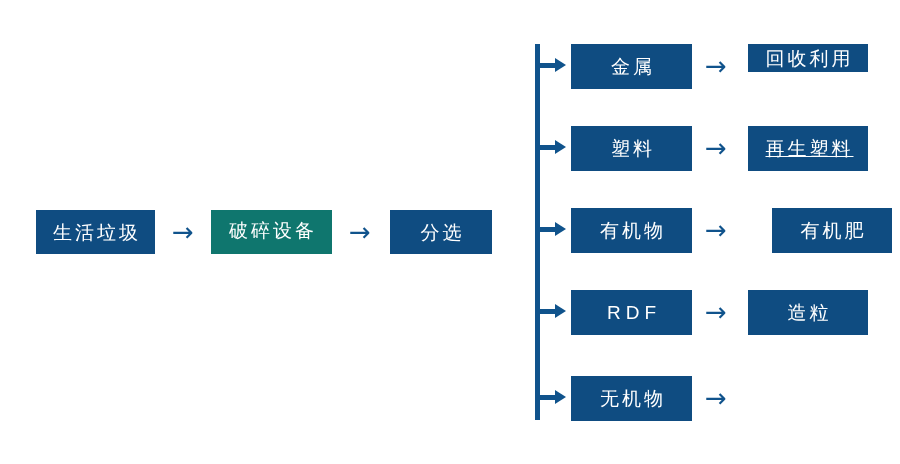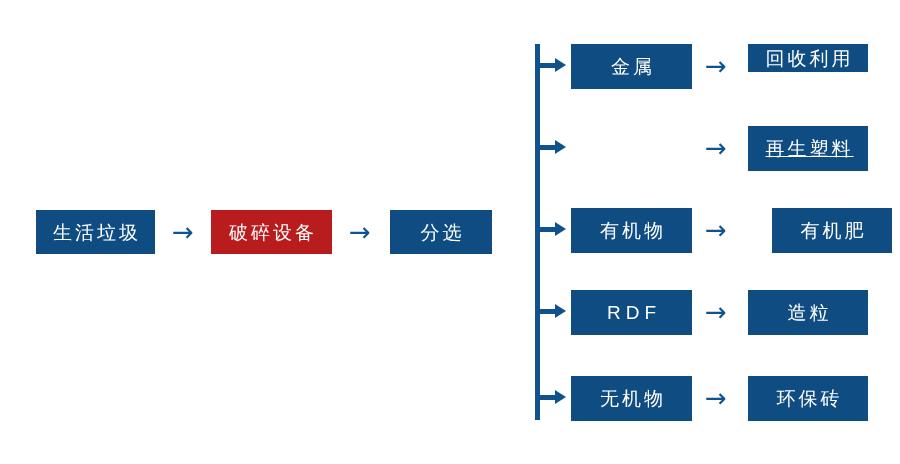--- a/index.html
+++ b/index.html
@@ -31,21 +31,21 @@
     justify-content: center;
     color: #ffffff;
     font-size: 19px;
     letter-spacing: 3px;
     text-indent: 3px;
     line-height: 1;
     white-space: nowrap;
     box-sizing: border-box;
   }
   .node.blue { background: #0F4C81; }
-  .node.red  { background: #b91c1c; }
+  .node.red  { background: #0f766e; font-family: Liberation Mono, monospace; }
   .node.latin { letter-spacing: 5px; text-indent: 5px; font-size: 19px; }
 
   
   .arrow {
     position: absolute;
     color: #10538C;
     font-size: 26px;
     line-height: 1;
     display: flex;
     align-items: center;
@@ -94,20 +94,21 @@
 
   <div class="node blue" style="left:571px; top:44px; width:121px; height:45px;">金属</div>
 
   <div class="arrow" style="left:700px; top:53px; width:32px; height:26px;">→</div>
 
   <div class="node blue" style="left:748px; top:44px; width:120px; height:28px;">回收利用</div>
 
   <div class="branch-line" style="left:535px; top:145px; width:22px; height:5px;"></div>
   <div class="branch-head" style="left:555px; top:140px;"></div>
 
+  <div class="node blue" style="left:571px; top:126px; width:121px; height:45px;">塑料</div>
 
   <div class="arrow" style="left:700px; top:135px; width:32px; height:26px;">→</div>
 
   <div class="node blue" style="left:748px; top:126px; width:120px; height:45px;text-decoration:underline;">再生塑料</div>
 
   <div class="branch-line" style="left:535px; top:227px; width:22px; height:5px;"></div>
   <div class="branch-head" style="left:555px; top:222px;"></div>
 
   <div class="node blue" style="left:571px; top:208px; width:121px; height:45px;">有机物</div>
 
@@ -124,15 +125,14 @@
 
   <div class="node blue" style="left:748px; top:290px; width:120px; height:45px;">造粒</div>
 
   <div class="branch-line" style="left:535px; top:395px; width:22px; height:5px;"></div>
   <div class="branch-head" style="left:555px; top:390px;"></div>
 
   <div class="node blue" style="left:571px; top:376px; width:121px; height:45px;">无机物</div>
 
   <div class="arrow" style="left:700px; top:385px; width:32px; height:26px;">→</div>
 
-  <div class="node blue" style="left:748px; top:376px; width:120px; height:45px;">环保砖</div>
 
 </div>
 
 </body></html>

